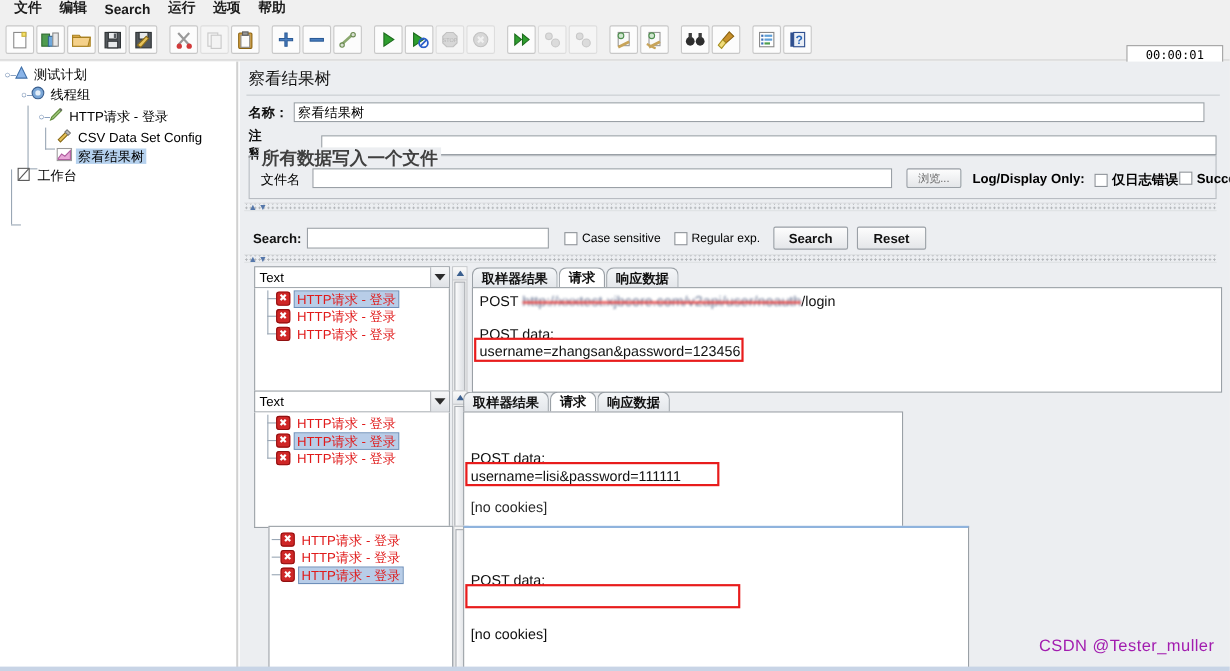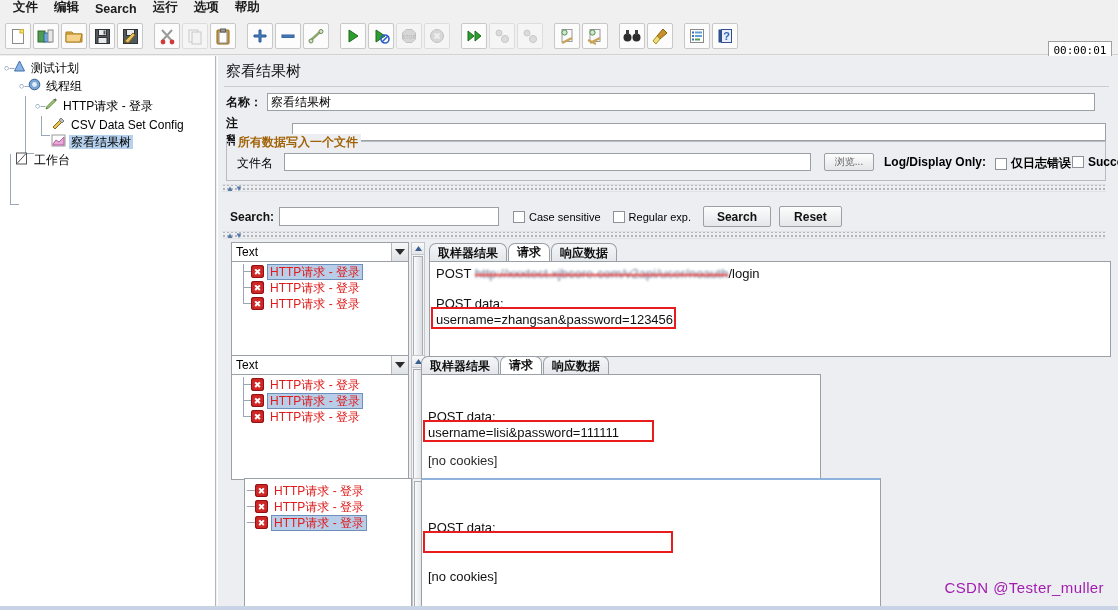--- a/index.html
+++ b/index.html
@@ -38,21 +38,21 @@
     border: 1px solid #c8c8c8; background: #fcfcfc;
     border-radius: 2px;
     display: flex; align-items: center; justify-content: center;
     position: relative; cursor: default;
   }
   .tsep { width: 9px; height: 26px; }
   .tbtn.dis { opacity: 0.45; }
 
   .timerbox {
     position: absolute; right: 6px; top: 23px;
-    width: 64px; height: 19px;
+    width: 88px; height: 19px;
     border: 1px solid #a0a0a0; background: #ffffff;
     display: flex; align-items: center; justify-content: center;
     font-family: "DejaVu Sans Mono", monospace; font-size: 11px;
   }
 
   
   .treepane {
     position: absolute; left: 0; top: 56px; width: 216px; height: 554px;
     background: #ffffff;
     border-right: 1px solid #b5b5b5;
@@ -82,21 +82,21 @@
     font-size: 12px; padding: 0 3px; line-height: 16px;
     display: flex; align-items: center; overflow: hidden; white-space: nowrap;
   }
 
   
   .groupbox {
     position: absolute; border: 1px solid #b8bcc2; background: transparent;
   }
   .groupbox > .gtitle {
     position: absolute; top: -8px; left: 8px; background: #eceef1;
-    padding: 0 3px; font-weight: bold; font-size: 12px; color: #a16207;
+    padding: 0 3px; font-weight: bold; font-size: 16px; color: #404040;
   }
 
   .jbtn {
     border: 1px solid #9aa0a6; background: linear-gradient(#fdfdfd,#e4e6e9);
     border-radius: 2px; font-size: 11px; color: #111;
     display: flex; align-items: center; justify-content: center; cursor: default;
   }
   .jbtn.big { font-weight: bold; font-size: 12px; }
 
   .chk { display: flex; align-items: center; gap: 4px; font-size: 11px; }

